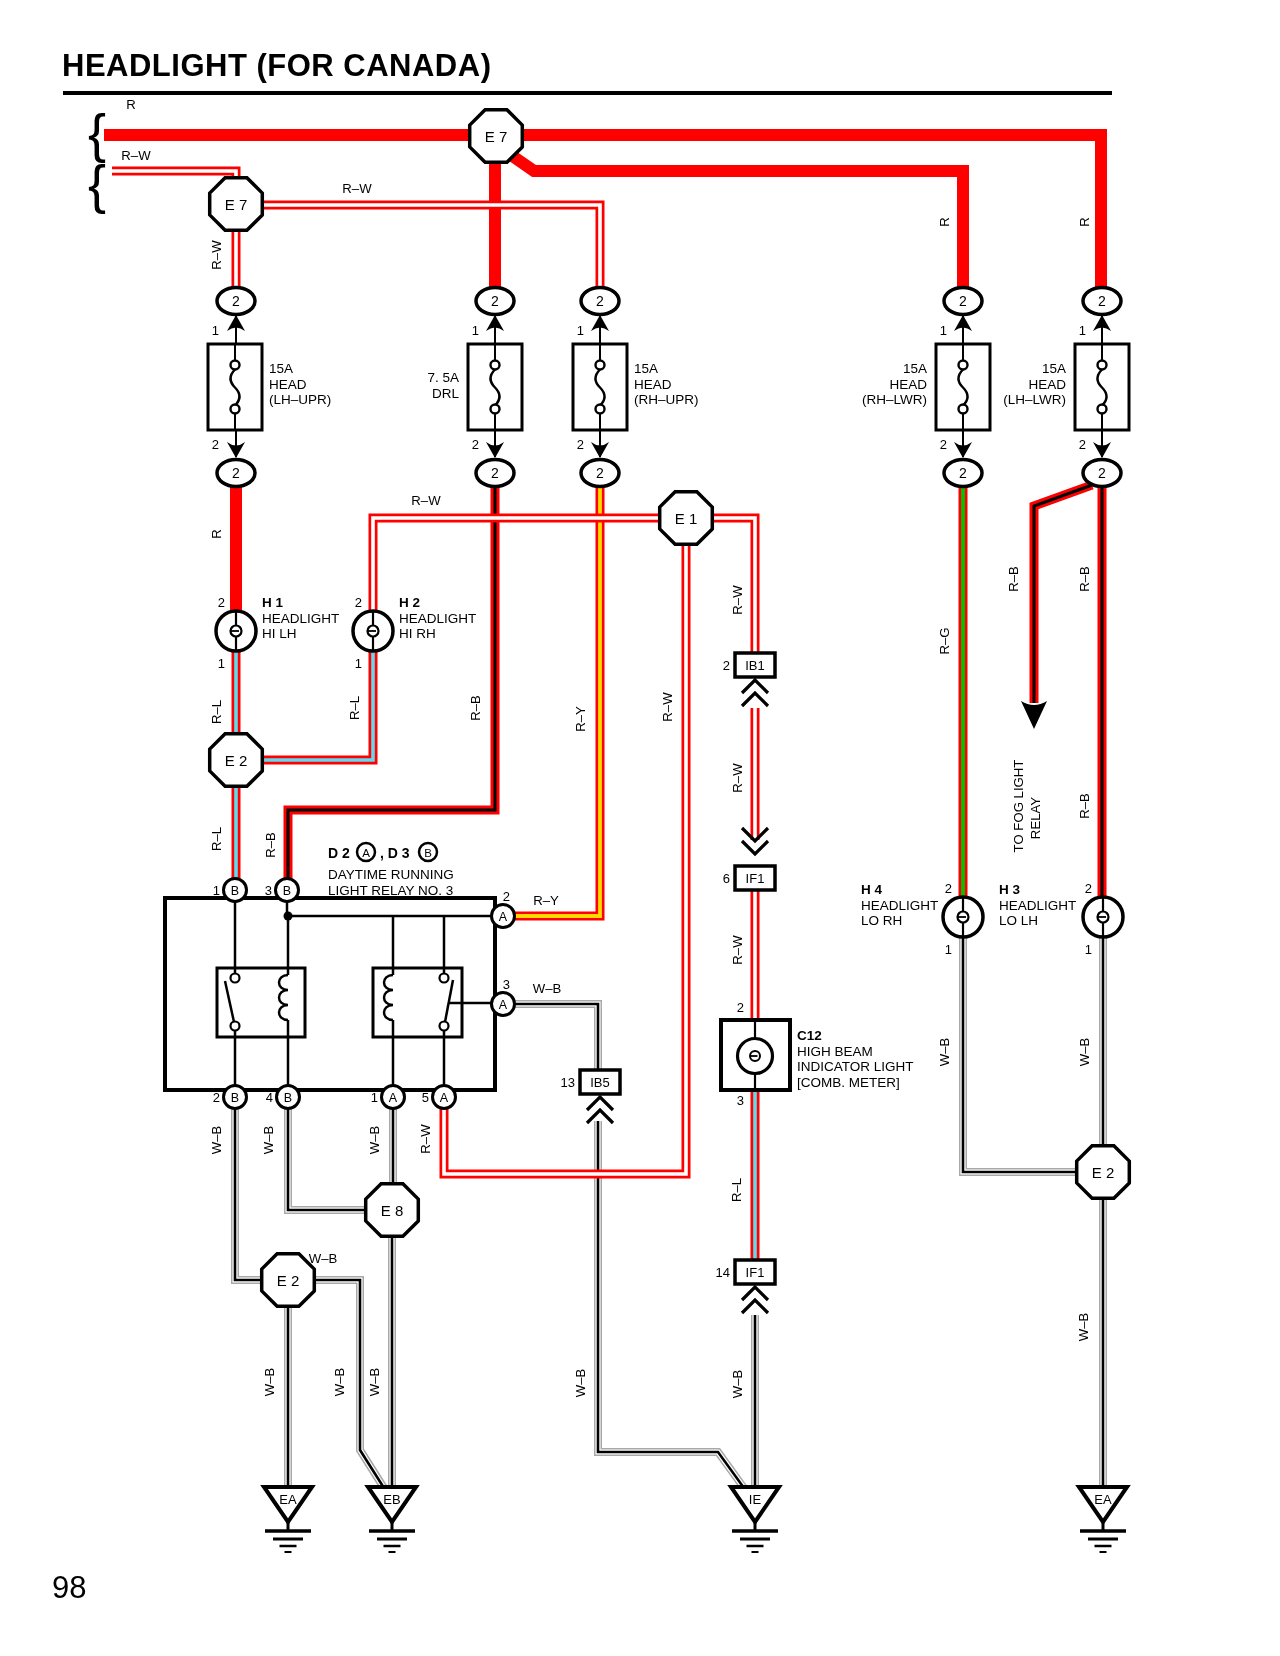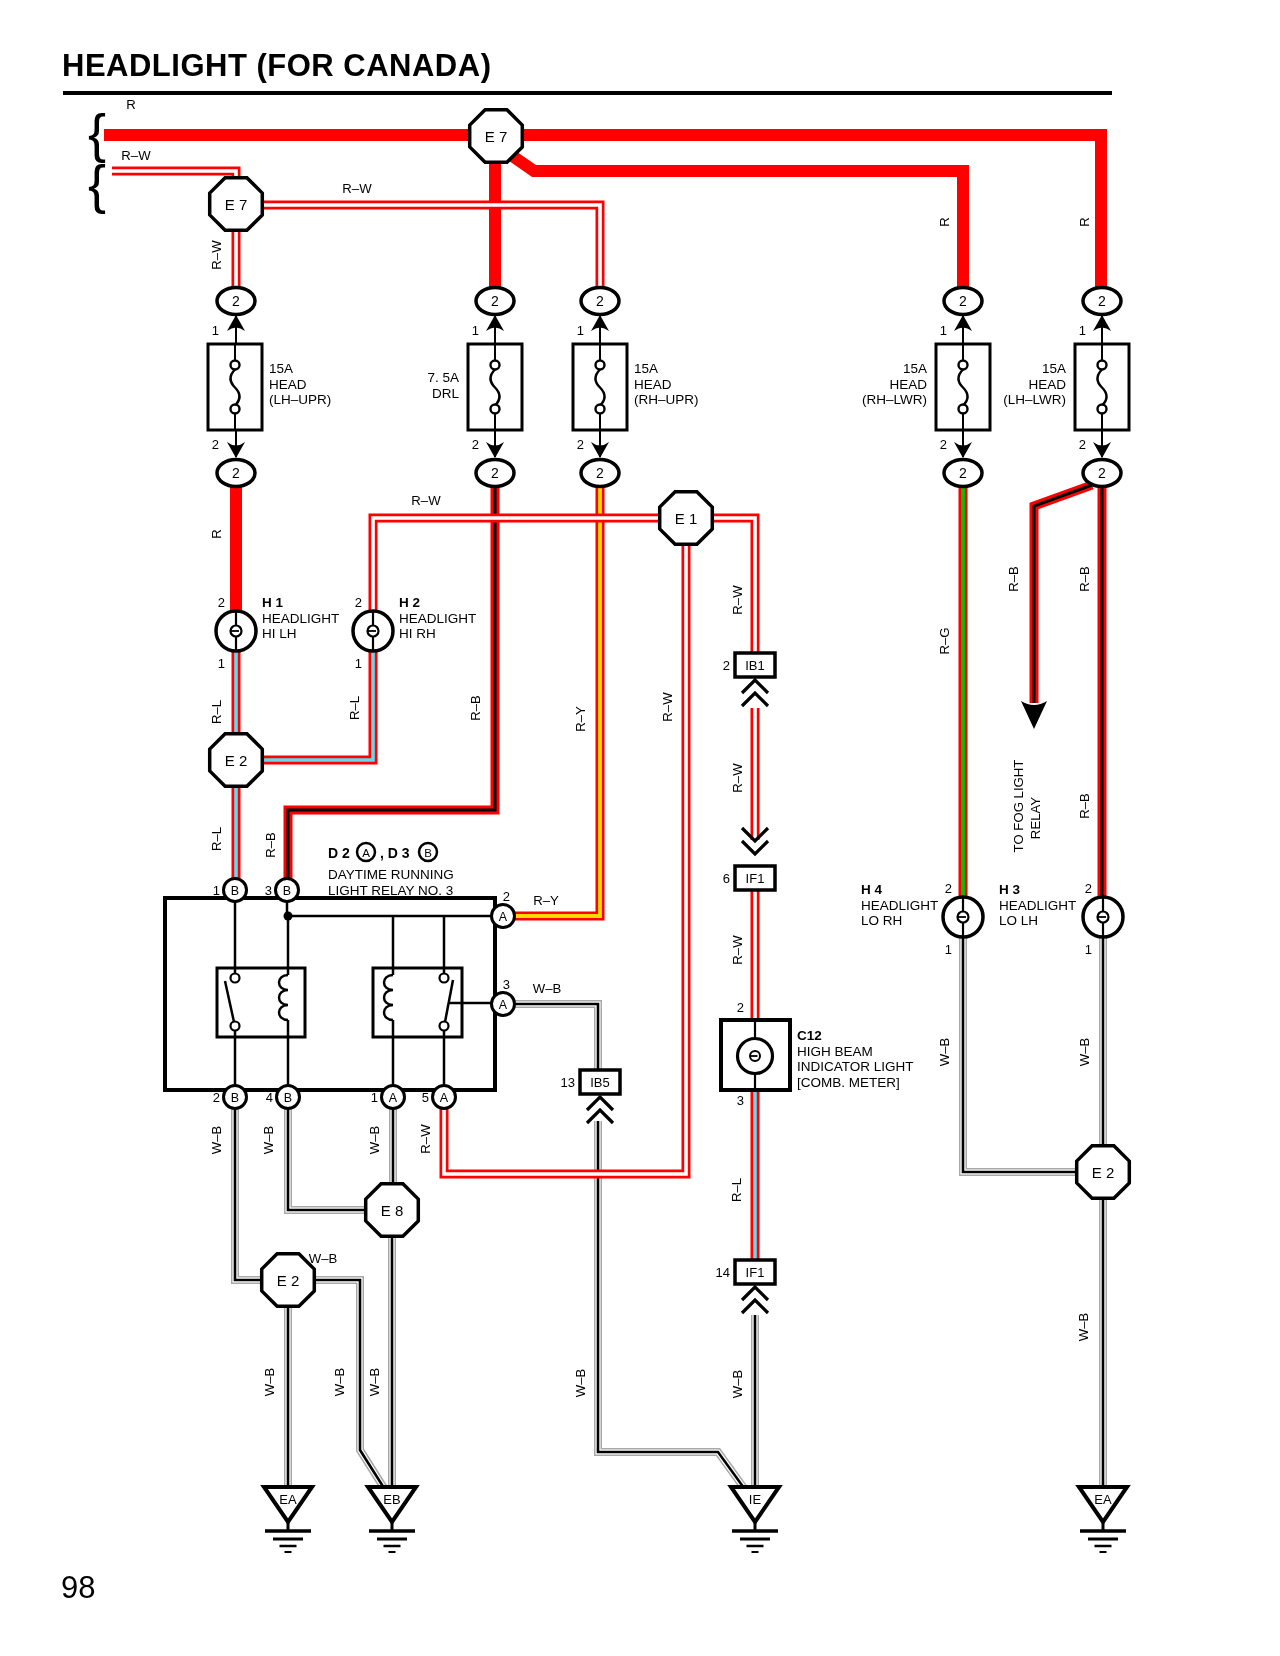--- a/index.html
+++ b/index.html
@@ -1,20 +1,20 @@
 <!DOCTYPE html>
 <html><head>
 <meta charset="utf-8">
 <style>
   html,body{margin:0;padding:0;background:#fff;}
   .page{position:relative;width:1280px;height:1656px;background:#fff;overflow:hidden;
         font-family:"Liberation Sans","DejaVu Sans",sans-serif;color:#000;}
   .title{position:absolute;left:62px;top:48px;font-size:31px;font-weight:bold;letter-spacing:.5px;white-space:nowrap;}
   .title-rule{position:absolute;left:63px;top:91px;width:1049px;height:4px;background:#000;}
-  .pageno{position:absolute;left:61px;top:1570px;font-size:31px;}
+  .pageno{position:absolute;left:52px;top:1570px;font-size:31px;}
   svg{position:absolute;left:0;top:0;}
   svg text{font-family:"Liberation Sans","DejaVu Sans",sans-serif;fill:#000;}
 </style>
 </head>
 <body>
 
 <div class="page">
   <div class="title">HEADLIGHT (FOR CANADA)</div>
   <div class="title-rule"></div>
 

